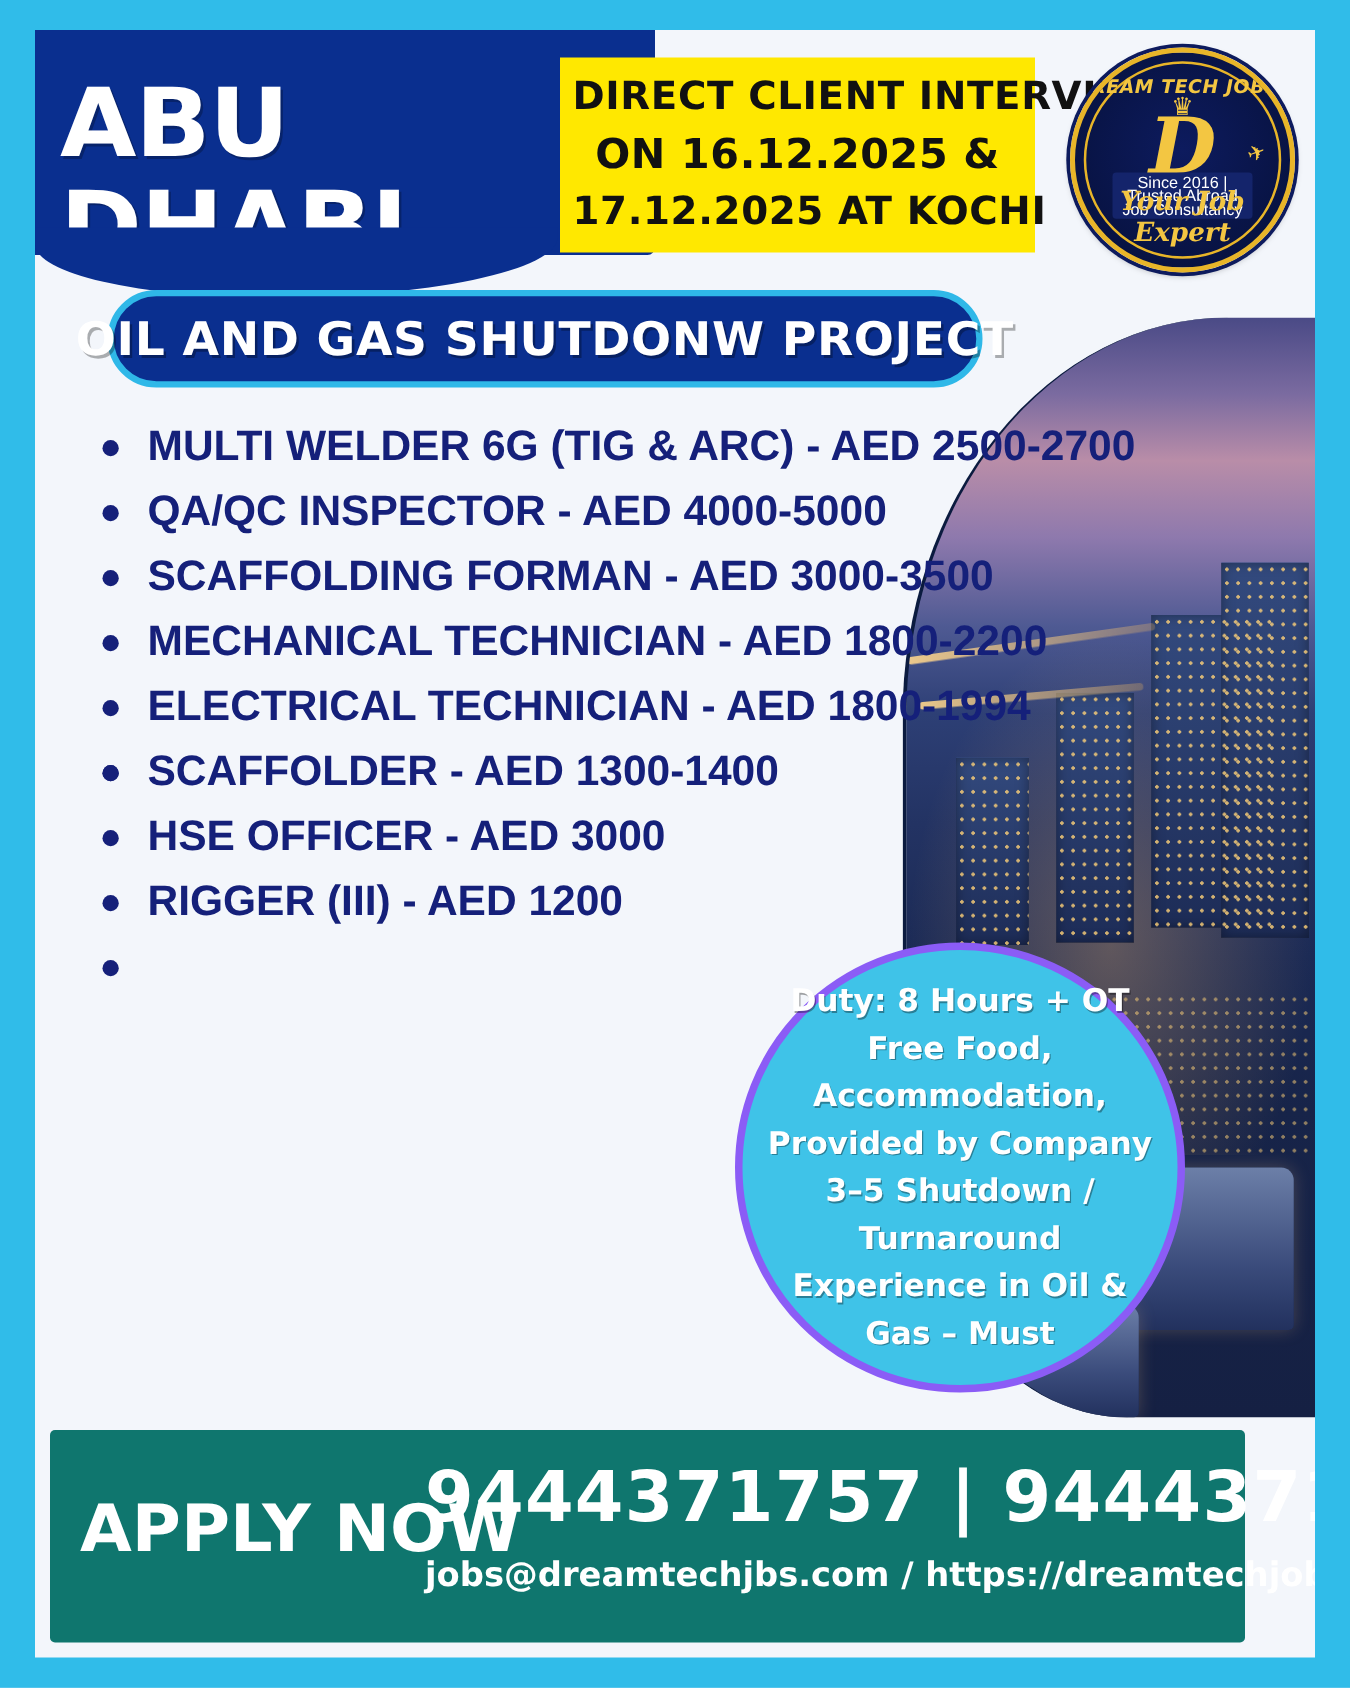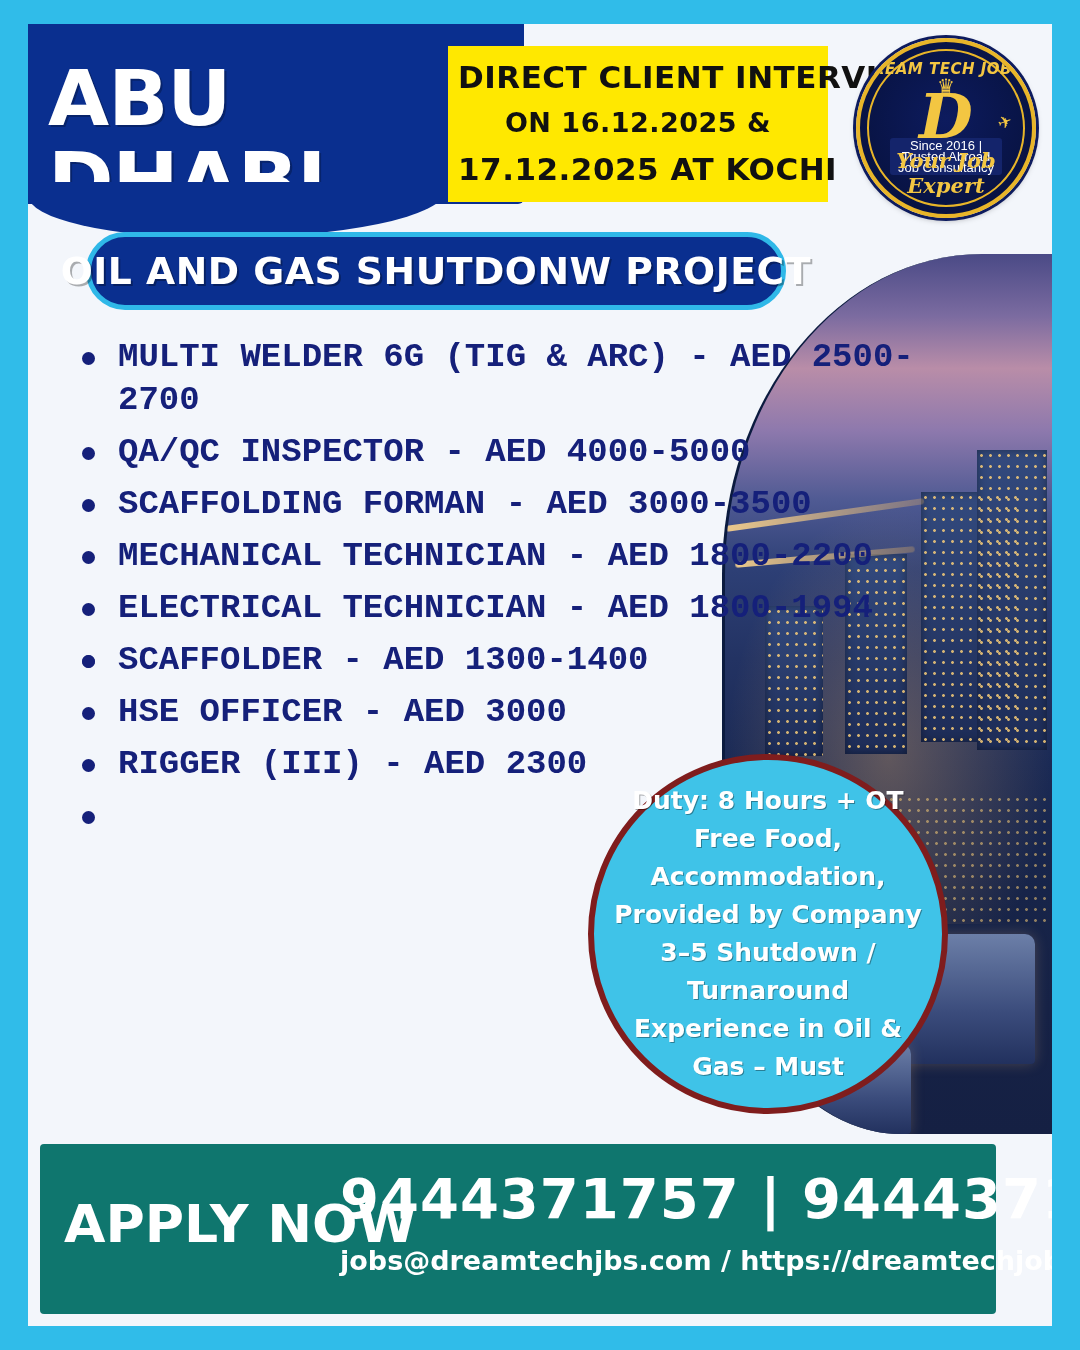--- a/index.html
+++ b/index.html
@@ -67,21 +67,21 @@
   .interview-box .line {
     font-family: "DejaVu Sans", sans-serif;
     font-weight: 700;
     font-size: 31px;
     line-height: 46px;
     color: #111111;
     letter-spacing: 0.5px;
     white-space: nowrap;
   }
   .interview-box .line.l1 { font-size: 31px; }
-  .interview-box .line.l2 { font-size: 27px; }
+  .interview-box .line.l2 { font-size: 33px; }
   .interview-box .line.l3 { font-size: 31px; }
 
   
   .logo {
     position: absolute;
     right: 16px; top: 14px;
     width: 180px; height: 180px;
     border-radius: 50%;
     background: radial-gradient(circle at 50% 45%, #0d1b5e 0%, #081343 70%, #050d30 100%);
     border: 4px solid #e8b529;
@@ -232,21 +232,21 @@
   .jobs {
     position: absolute;
     left: 40px; top: 312px;
     width: 880px;
     list-style: none;
   }
   .jobs li {
     position: relative;
     padding-left: 50px;
     margin-bottom: 9px;
-    font-family: Liberation Mono, monospace;
+    font-family: Liberation Sans, sans-serif;
     font-weight: 700;
     font-size: 34px;
     line-height: 43px;
     letter-spacing: 0px;
     color: #15207a;
     transform: scaleX(1.0);
   }
   .jobs li .bullet {
     position: absolute;
     left: 14px; top: 16px;
@@ -256,21 +256,21 @@
   }
   .jobs li.wrap { line-height: 46px; }
 
   
   .note-circle {
     position: absolute;
     left: 560px; top: 730px;
     width: 360px; height: 360px;
     border-radius: 50%;
     background: #3fc3e8;
-    border: 6px solid #7f1d1d;
+    border: 6px solid #8b5cf6;
     display: flex;
     align-items: center;
     justify-content: center;
     text-align: center;
     padding: 18px;
   }
   .note-circle .note-text {
     font-family: "DejaVu Sans", sans-serif;
     font-weight: 700;
     font-size: 25px;
@@ -376,21 +376,21 @@
 
     <ul class="jobs">
       <li><span class="bullet"></span><span>MULTI WELDER 6G (TIG &amp; ARC) - AED 2500-2700</span></li>
       <li><span class="bullet"></span><span>QA/QC INSPECTOR - AED 4000-5000</span></li>
       <li><span class="bullet"></span><span>SCAFFOLDING FORMAN - AED 3000-3500</span></li>
       <li><span class="bullet"></span><span>MECHANICAL TECHNICIAN - AED 1800-2200</span></li>
       <li><span class="bullet"></span><span>ELECTRICAL TECHNICIAN - AED 1800-1994</span></li>
       <li><span class="bullet"></span></li>
       <li><span class="bullet"></span><span>SCAFFOLDER - AED 1300-1400</span></li>
       <li><span class="bullet"></span><span>HSE OFFICER - AED 3000</span></li>
-      <li><span class="bullet"></span><span>RIGGER (III) - AED 2300</span></li>
+      <li><span class="bullet"></span><span>RIGGER (III) - AED 1200</span></li>
       <li class="wrap" style="width:470px;"><span class="bullet"></span></li>
     </ul>
 
     <div class="note-circle">
       <div class="note-text">Duty: 8 Hours + OT Free Food, Accommodation,  Provided by Company 3–5 Shutdown / Turnaround Experience in Oil &amp; Gas – Must</div>
     </div>
 
     <div class="footer">
       <div class="apply-now">APPLY NOW</div>
       <div class="phones">9444371757 | 9444371457</div>

